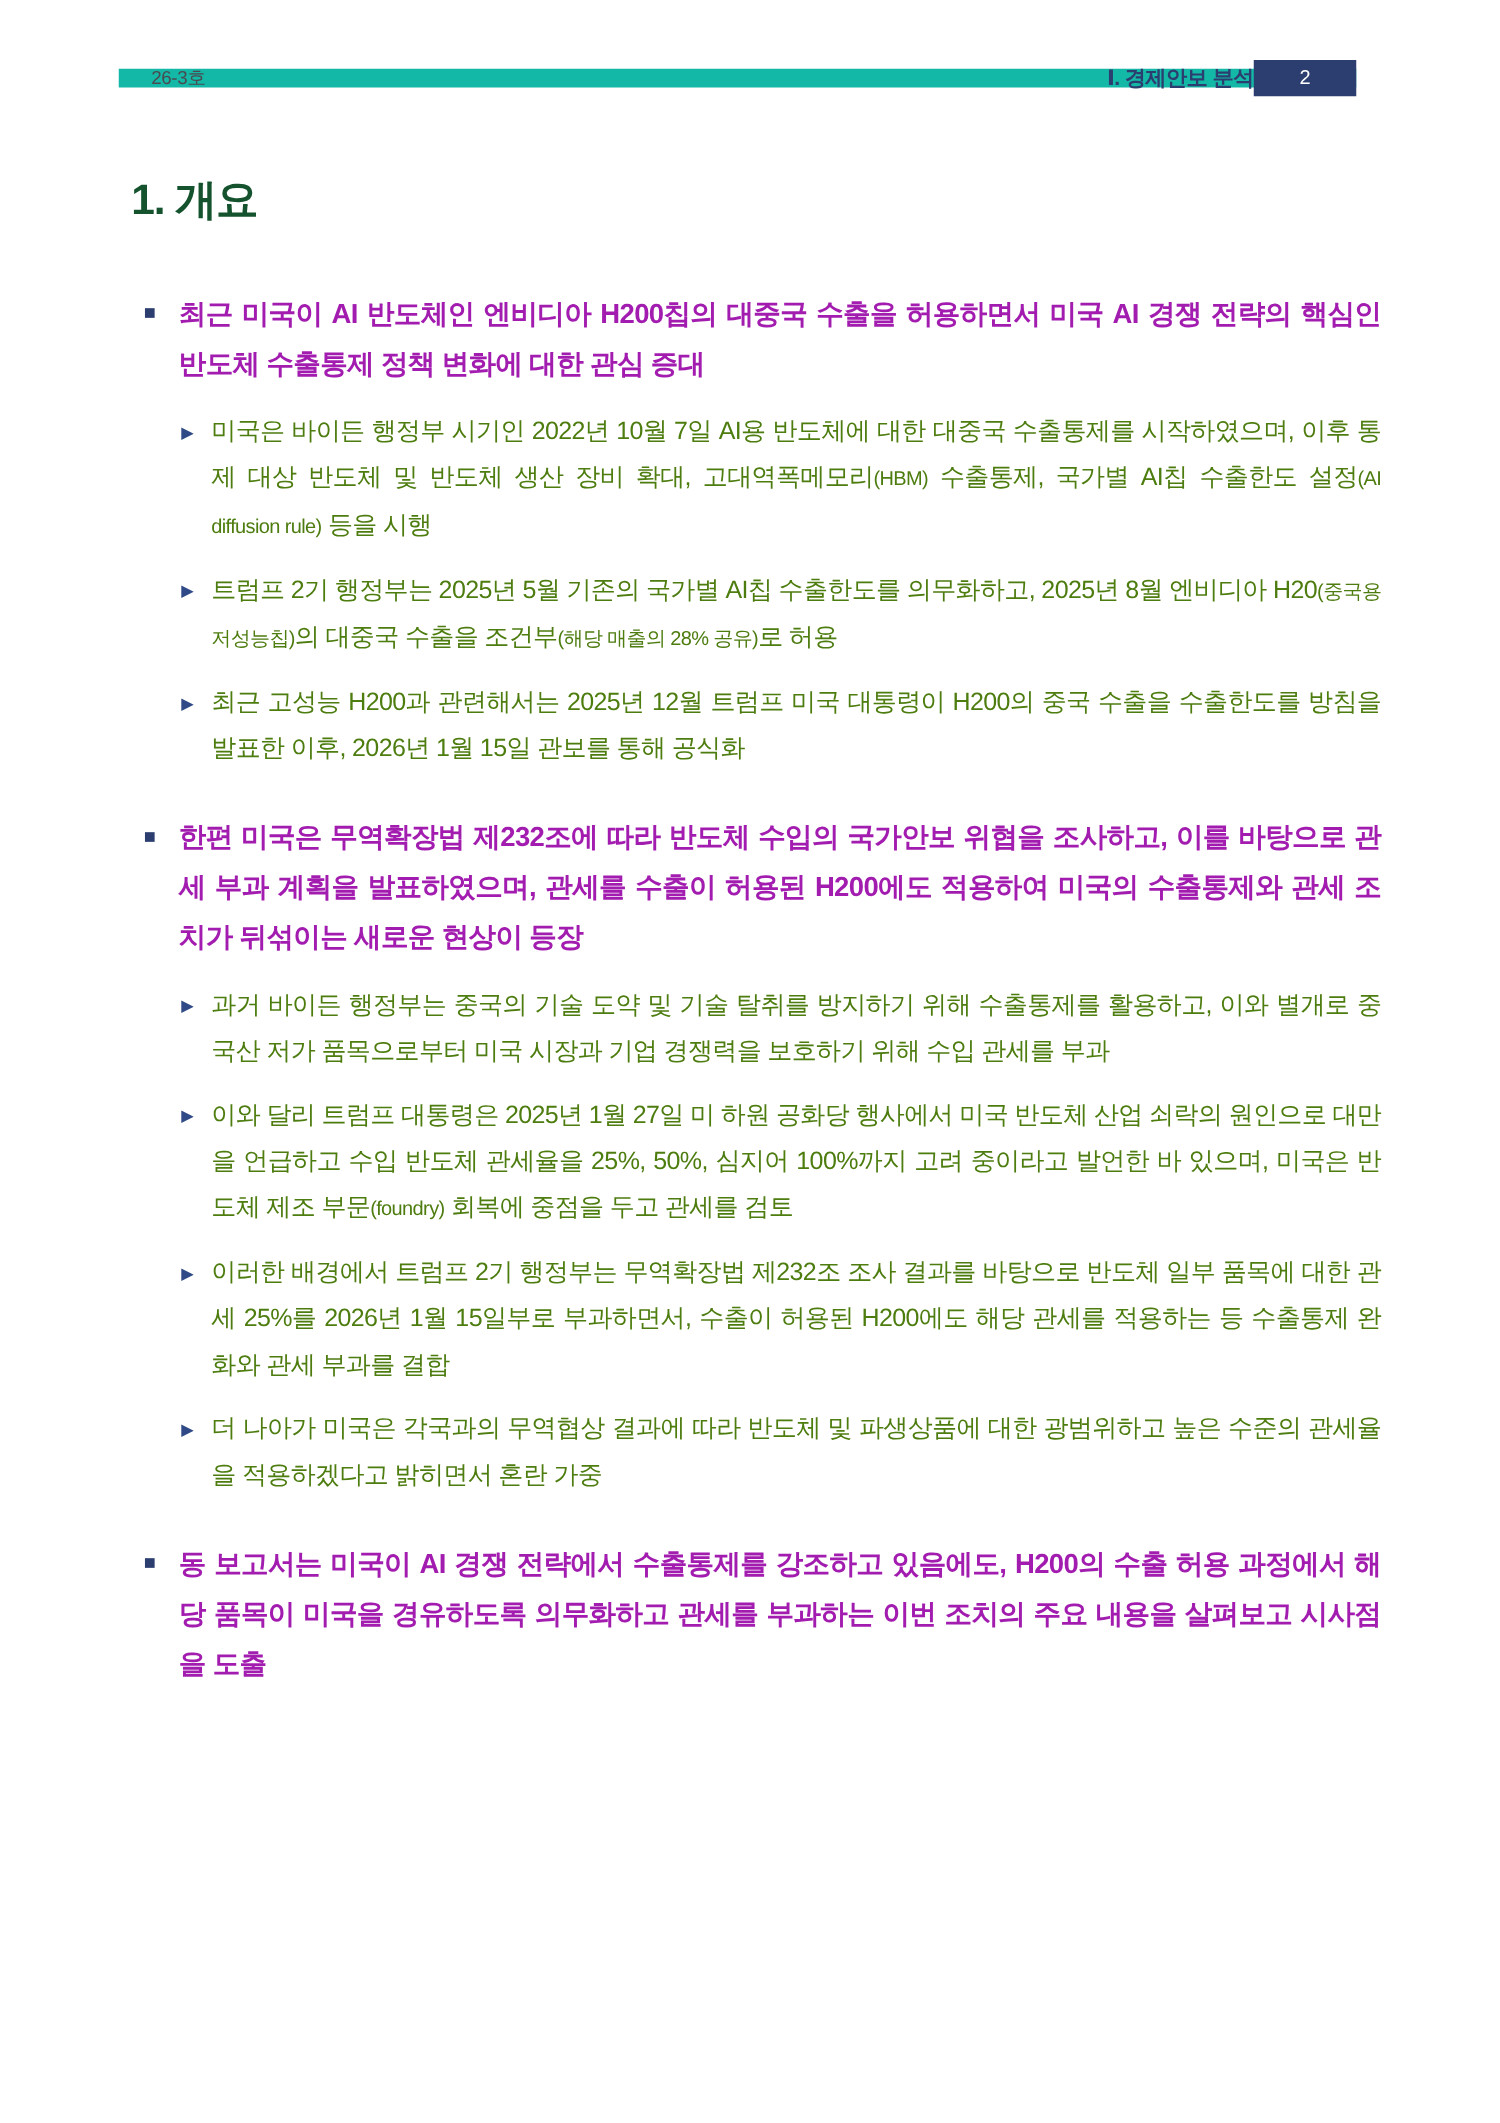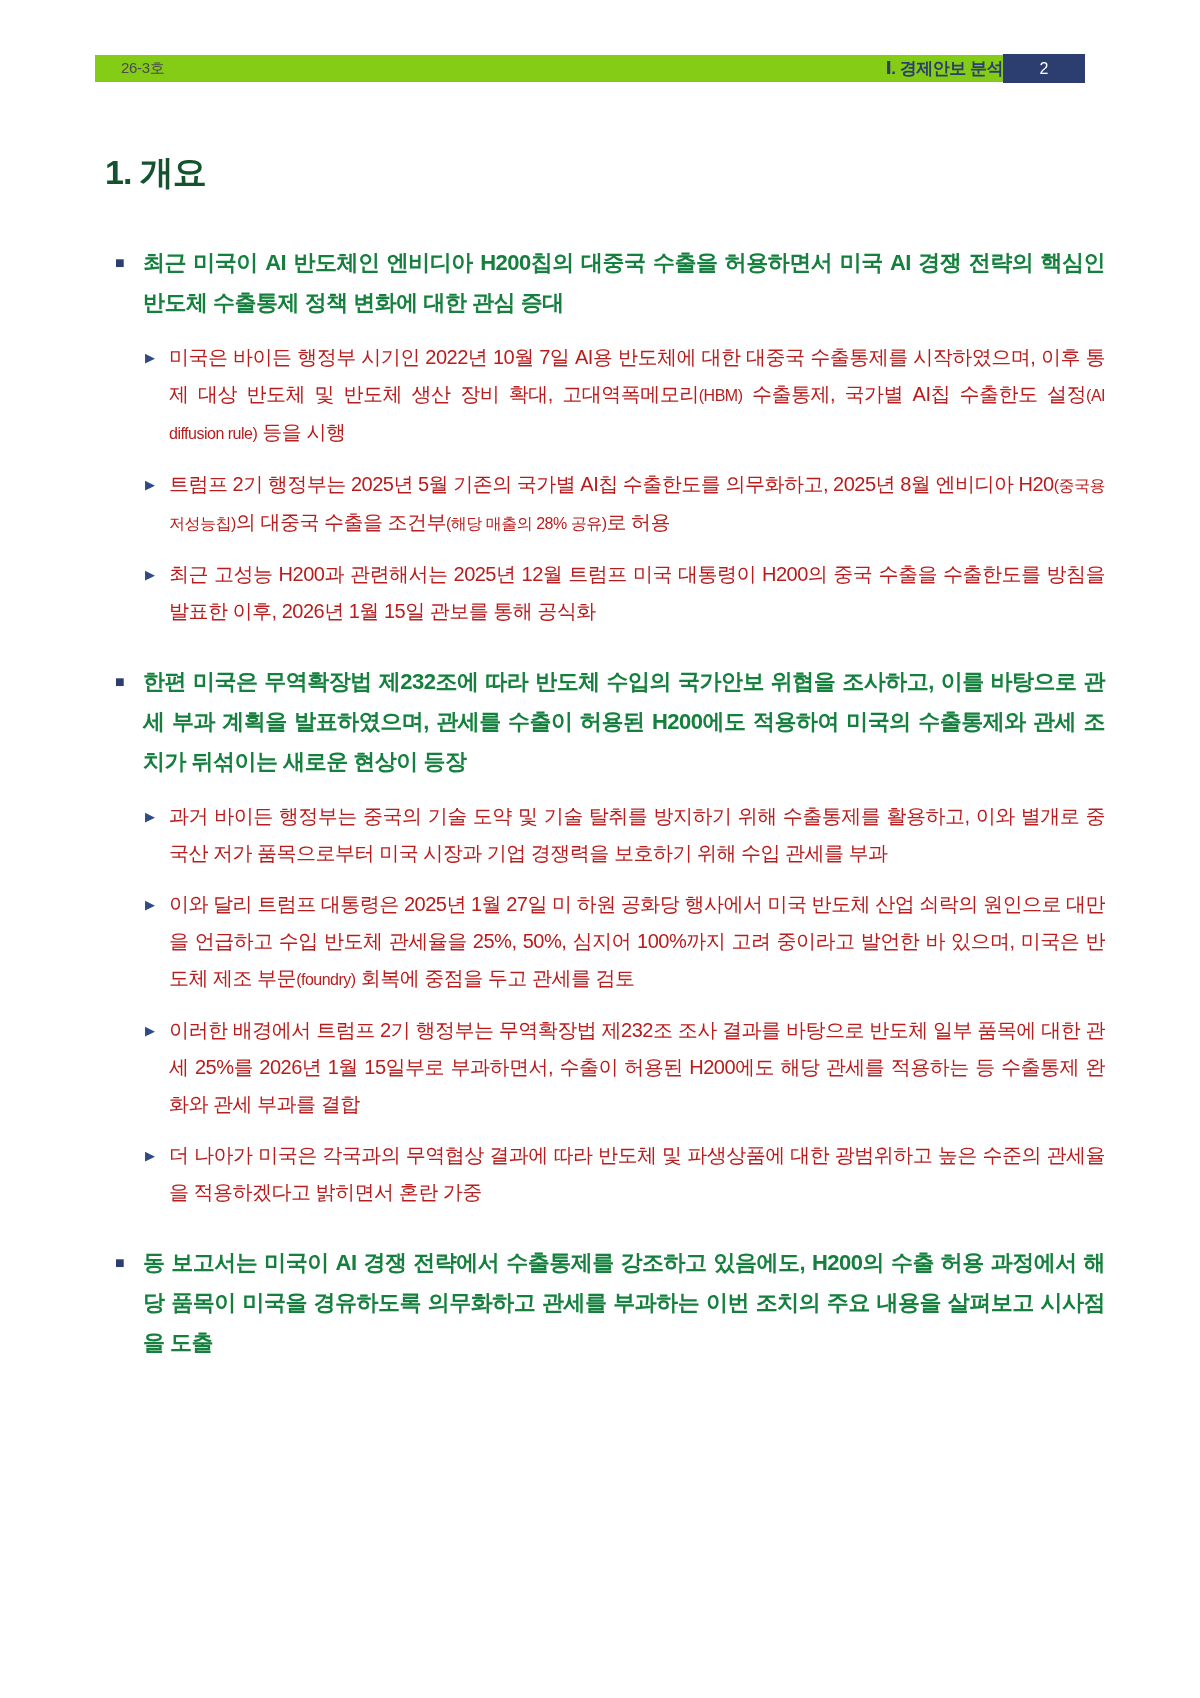--- a/index.html
+++ b/index.html
@@ -14,22 +14,22 @@
     box-sizing: border-box;
     background: #ffffff;
     padding: 55px 95px 0 95px;
     overflow: hidden;
     font-family: "Liberation Sans", "DejaVu Sans", sans-serif;
     color: #3b3b3d;
   }
   
   .page-header {
     width: 990px;
-    height: 27px;
-    background: #84cc16;
+    height: 15px;
+    background: #14b8a6;
     display: flex;
     align-items: center;
   }
   .issue-no {
     margin-left: 26px;
     font-size: 15px;
     color: #4a4a50;
     letter-spacing: -0.3px;
   }
   .header-spacer { flex: 1; }
@@ -75,21 +75,21 @@
     font-size: 16px;
     line-height: 40px;
     color: #2c3e6f;
   }
   .heading-text {
     flex: 1;
     margin: 0;
     font-size: 22px;
     line-height: 40px;
     font-weight: 700;
-    color: #15803d;
+    color: #a21caf;
     letter-spacing: -0.5px;
     text-align: justify;
   }
   .sub-bullet {
     display: flex;
     align-items: flex-start;
     margin: 0 0 14px 0;
   }
   .sub-bullet:last-child { margin-bottom: 0; }
   .tri-marker {
@@ -97,21 +97,21 @@
     margin-left: 50px;
     font-size: 13px;
     line-height: 37px;
     color: #2f4a87;
   }
   .sub-text {
     flex: 1;
     margin: 0;
     font-size: 20px;
     line-height: 37px;
-    color: #b91c1c;
+    color: #4d7c0f;
     letter-spacing: -0.5px;
     text-align: justify;
   }
   .paren { font-size: 16px; }
 </style>
 </head>
 <body>
 
 <div class="page">
 

